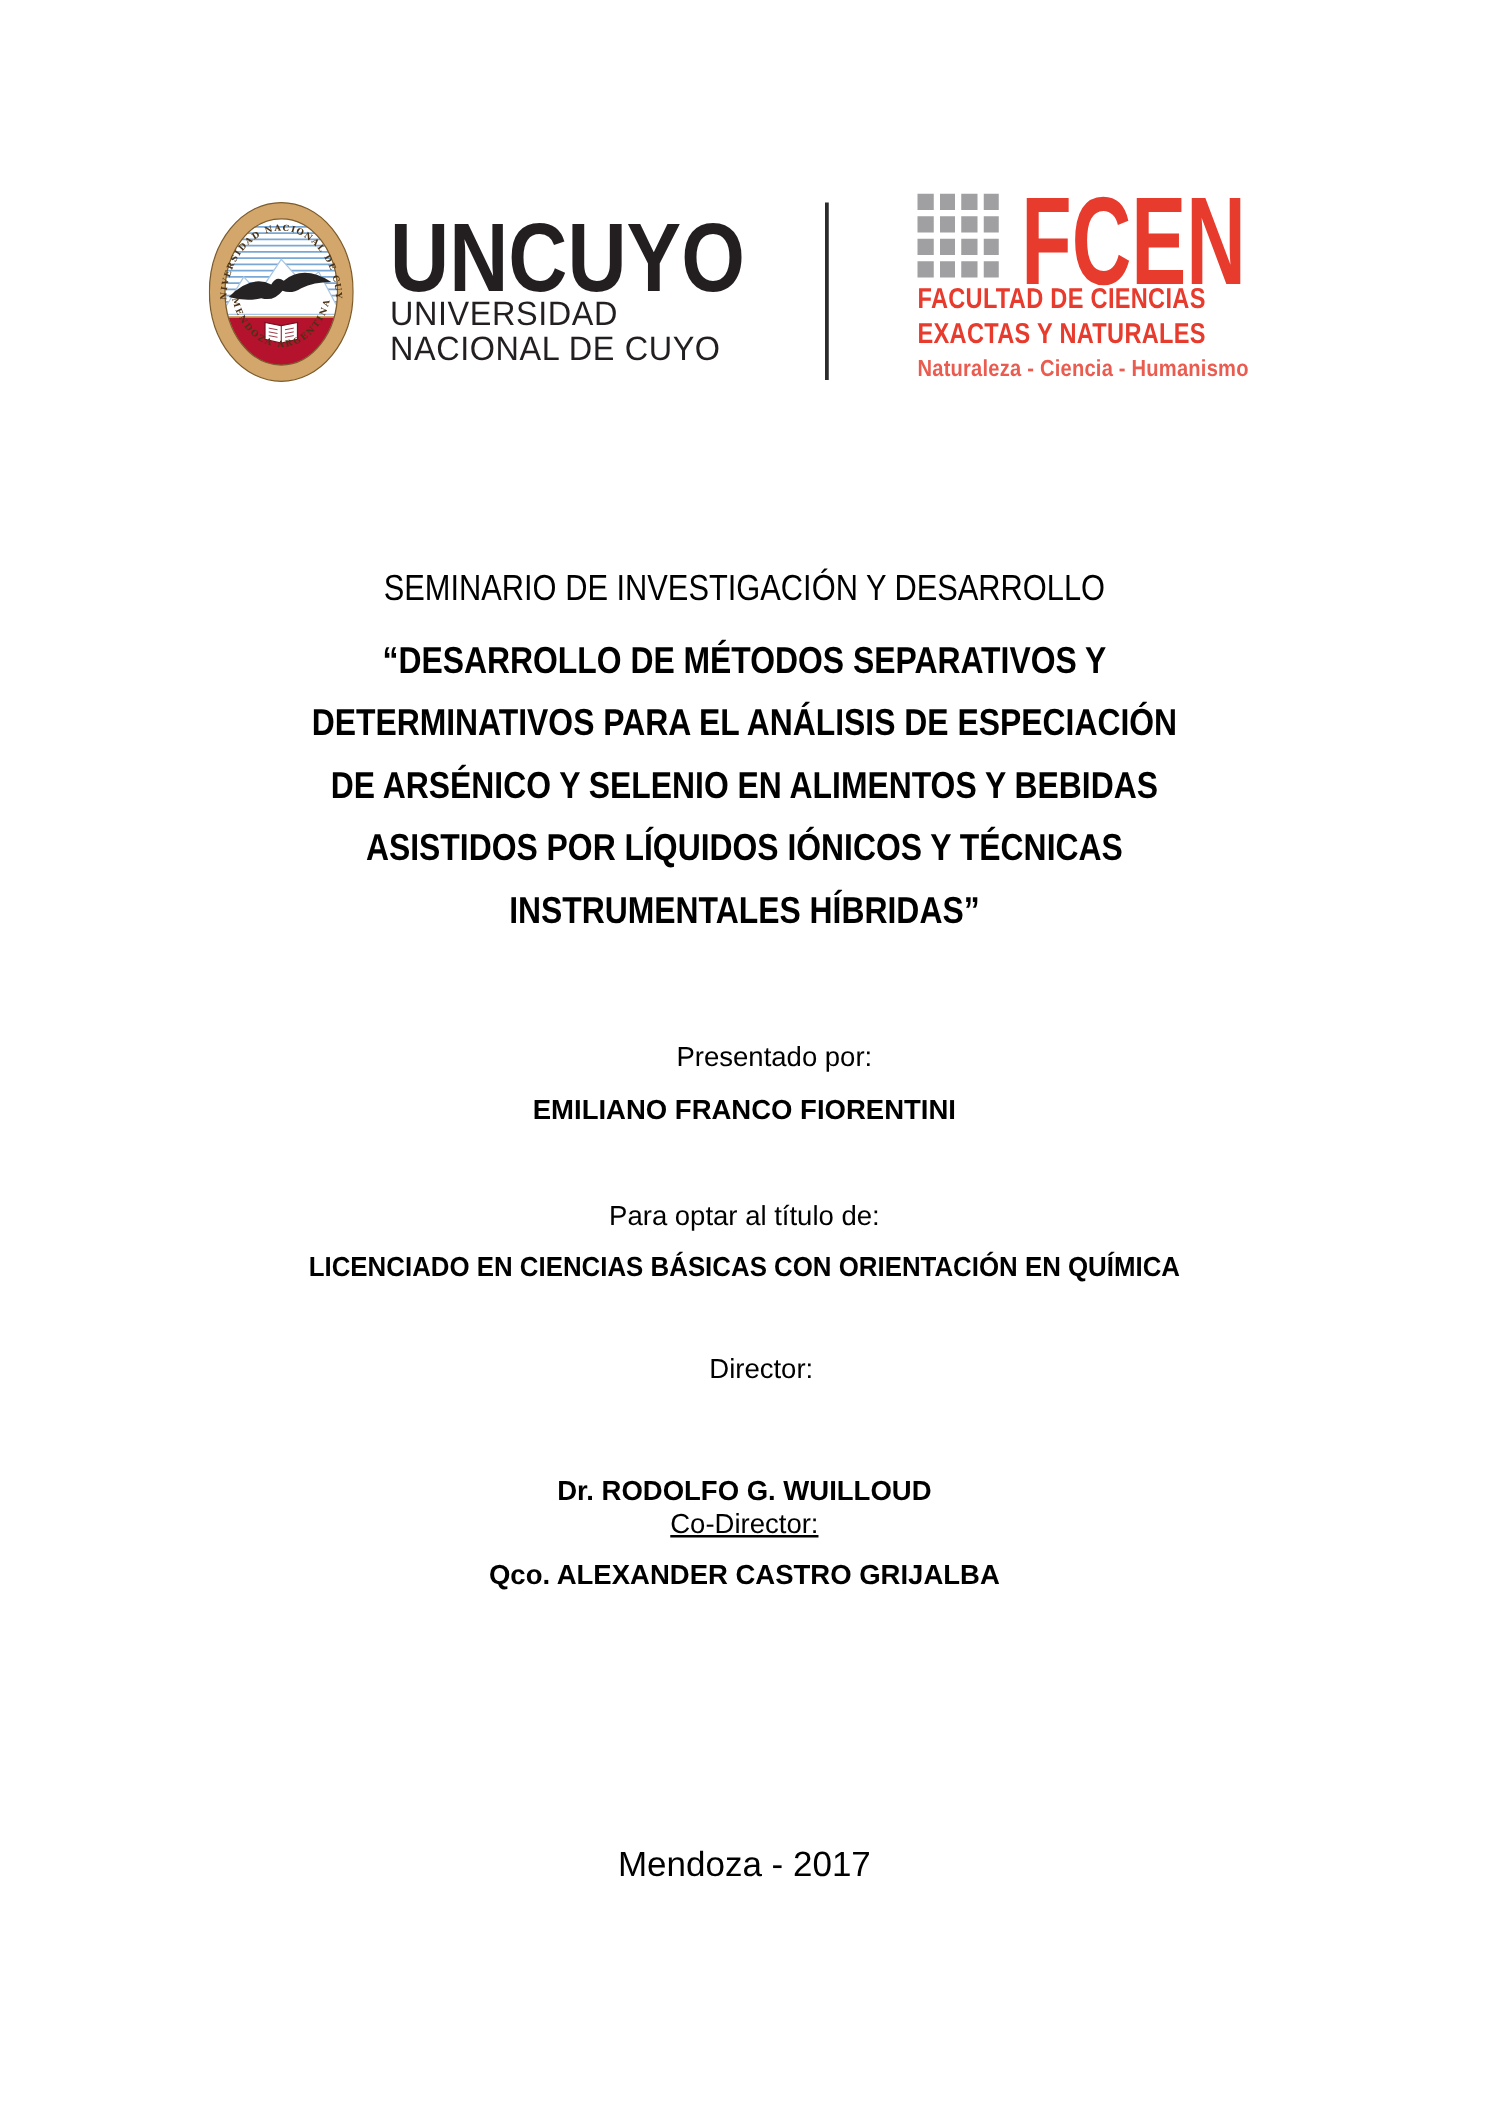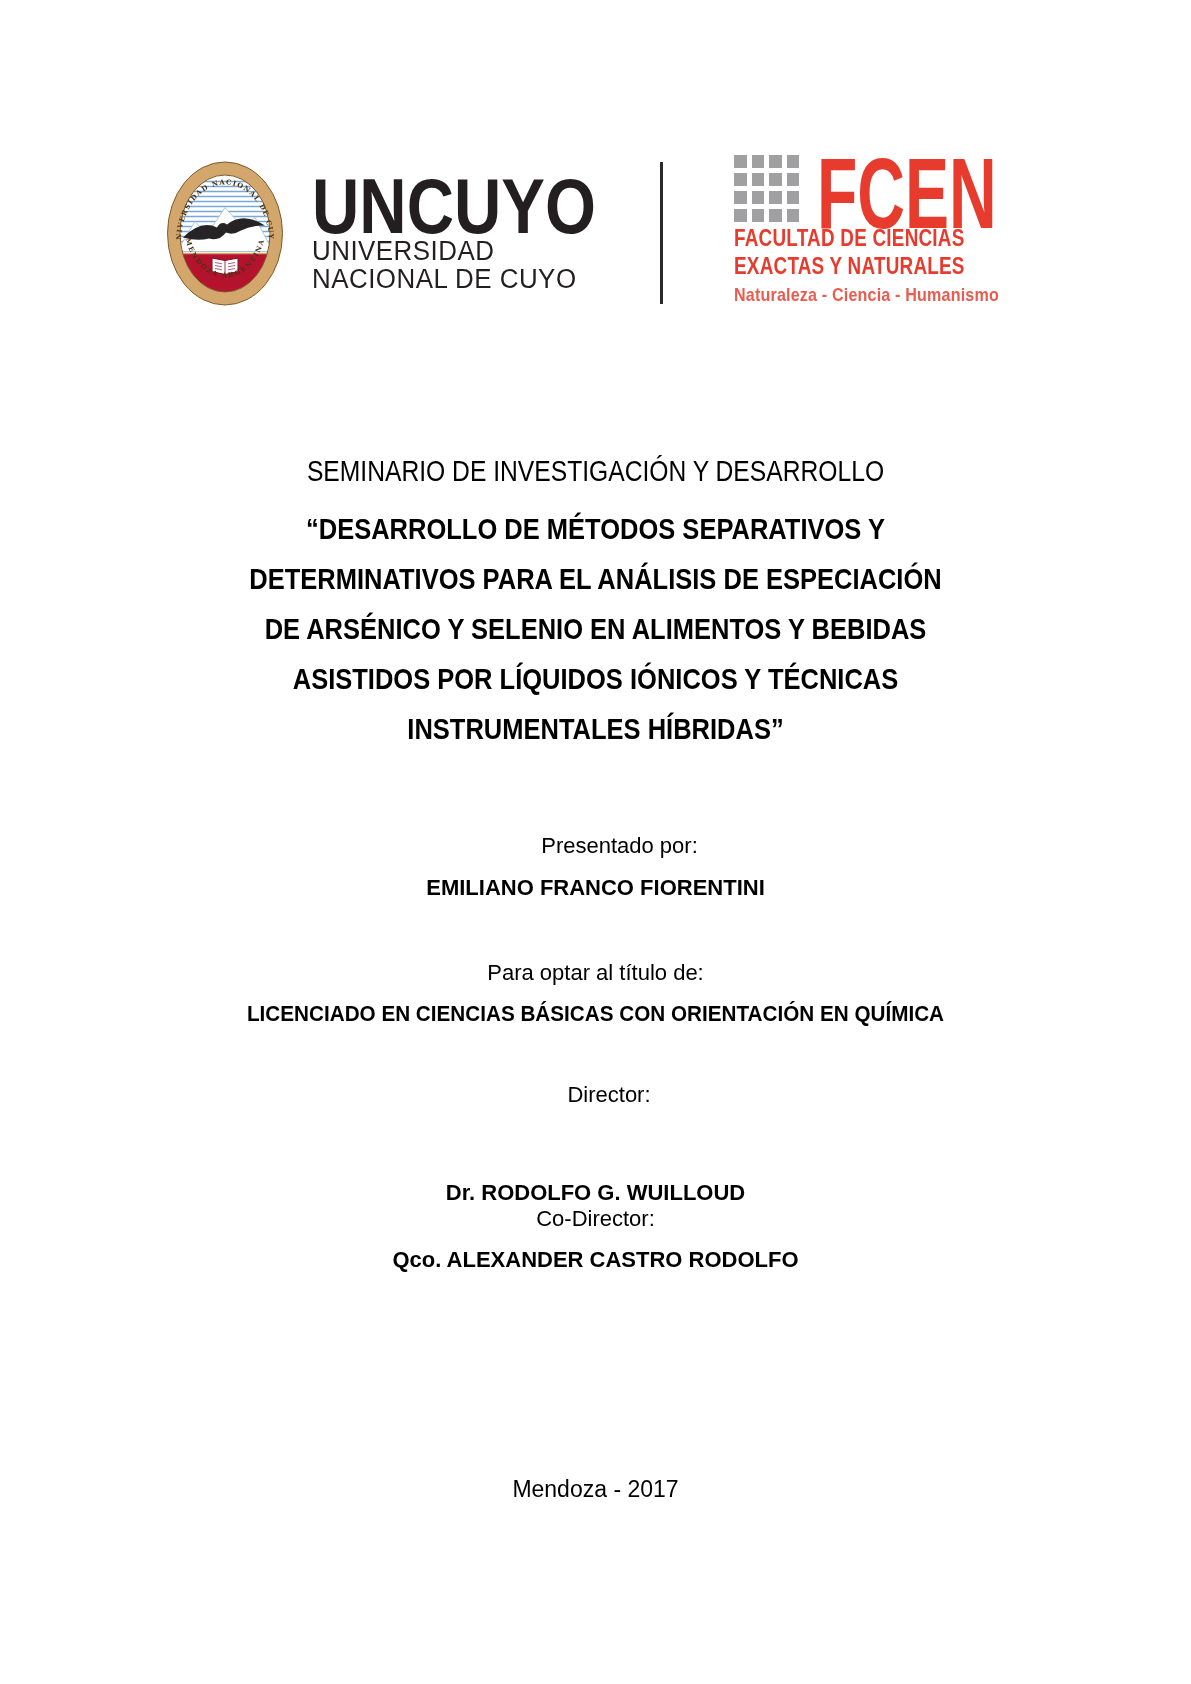--- a/index.html
+++ b/index.html
@@ -80,23 +80,23 @@
     text-align:center; white-space:nowrap;
     font-size:30px; font-weight:bold; line-height:50px; color:#000;
   }
 
   .l-presented { top:833px;padding-left:48px; }
   .l-author    { top:875px; }
   .l-degreelbl { top:960px; }
   .l-degree    { top:1001px; }
   .l-dirlbl    { top:1082px;margin-left:27px; }
   .l-dir       { top:1180px; }
-  .l-codirlbl  { top:1206px; }
+  .l-codirlbl  { top:1206px;text-decoration:underline; }
   .l-codir     { top:1247px; }
-  .l-place     { top:1476px; font-size:23px; }
+  .l-place     { top:1476px; font-size:28px; }
 </style>
 </head>
 <body>
 
 <div class="page" style="--ink: #231f20; --fcen-red: #e73b2e; --fcen-tagline: #ea5c50; --grid-gray: #a09fa2;">
 
   <svg class="seal" viewBox="0 0 116 144">
     <defs>
       <clipPath id="sealInner">
           <ellipse cx="58" cy="72" rx="45" ry="58.5"></ellipse>
@@ -195,17 +195,17 @@
   <div class="line l-presented">Presentado por:</div>
   <div class="line l-author bold">EMILIANO FRANCO FIORENTINI</div>
 
   <div class="line l-degreelbl">Para optar al título de:</div>
   <div class="line l-degree bold narrow-sm">LICENCIADO EN CIENCIAS BÁSICAS CON ORIENTACIÓN EN QUÍMICA</div>
 
   <div class="line l-dirlbl">Director:</div>
   <div class="line l-dir bold">Dr. RODOLFO G. WUILLOUD</div>
 
   <div class="line l-codirlbl">Co-Director:</div>
-  <div class="line l-codir bold">Qco. ALEXANDER CASTRO RODOLFO</div>
+  <div class="line l-codir bold">Qco. ALEXANDER CASTRO GRIJALBA</div>
 
   <div class="line l-place">Mendoza - 2017</div>
 
 </div>
 
 </body></html>

